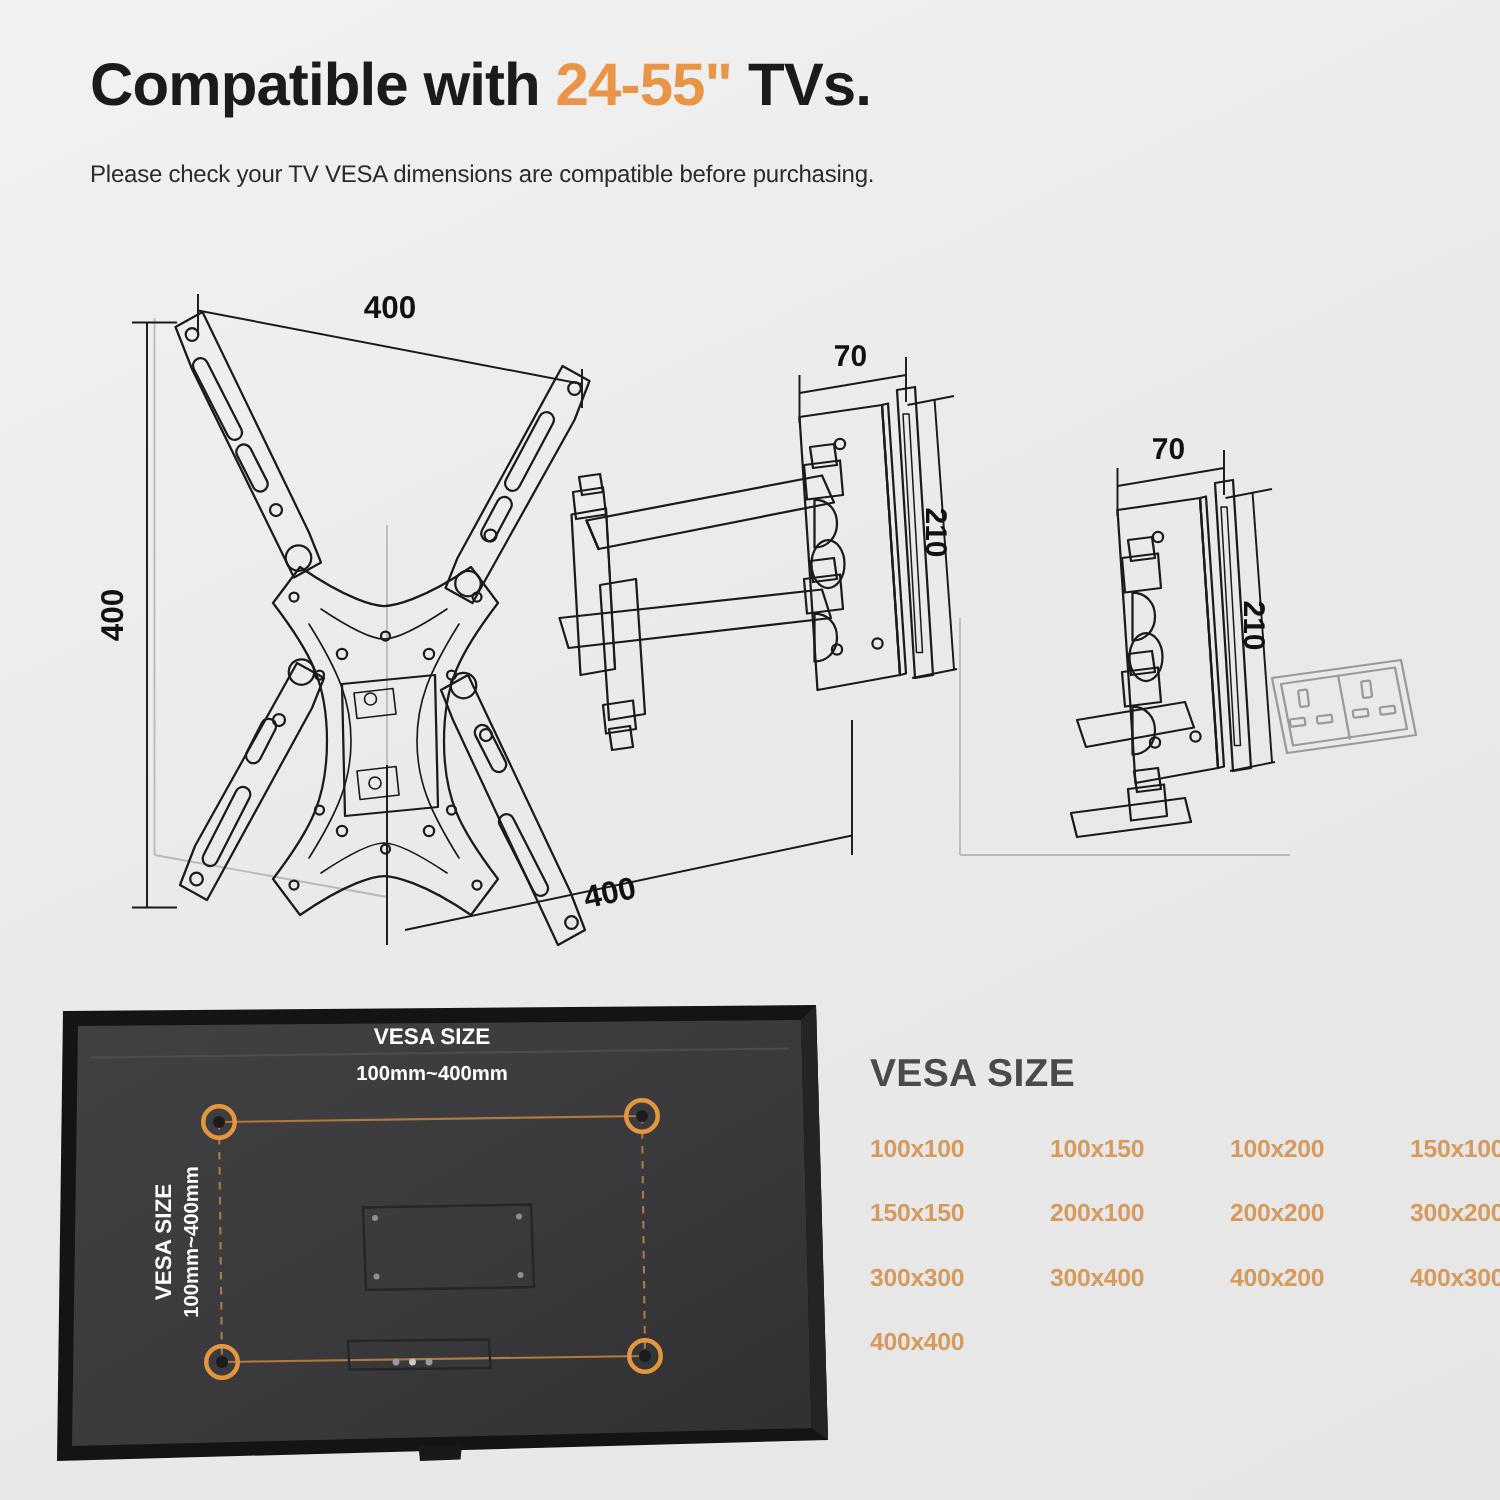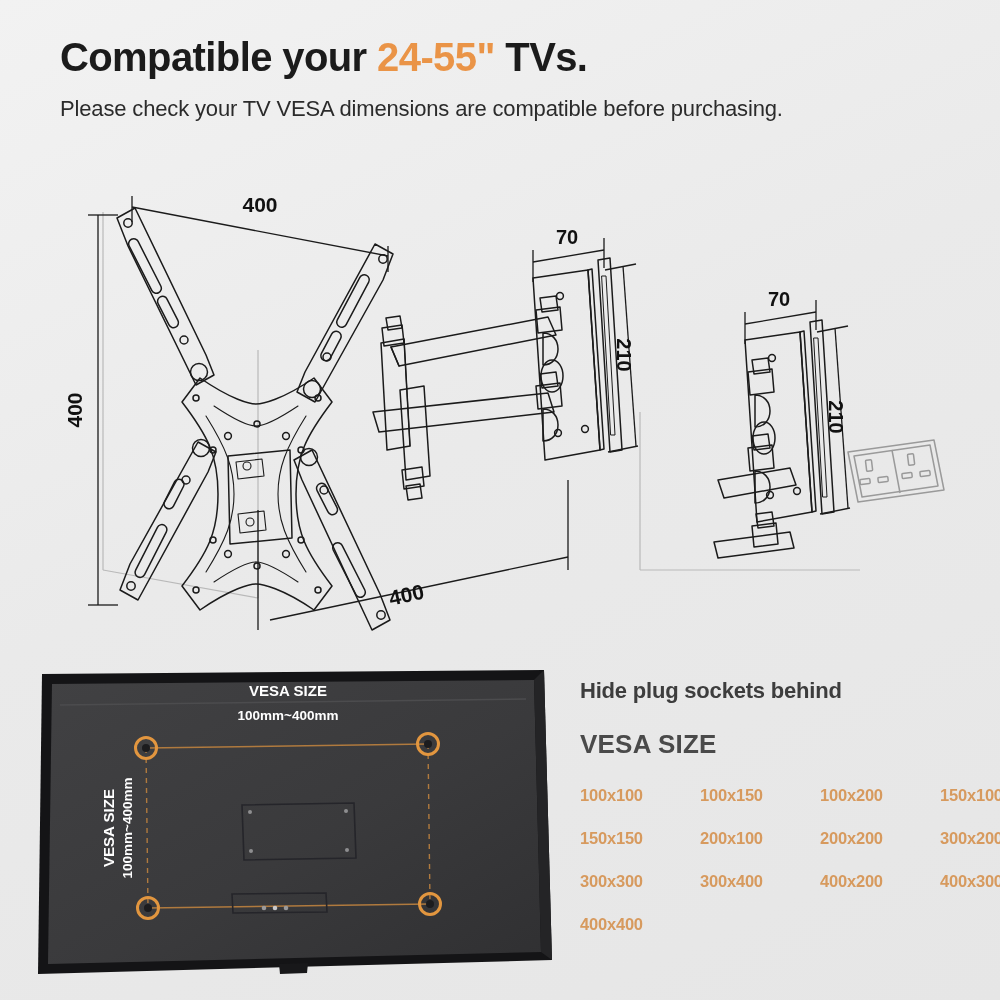--- a/index.html
+++ b/index.html
@@ -31,22 +31,22 @@
     font-size: 40px;
     font-weight: bold;
     color: #1b1b1b;
     letter-spacing: -0.6px;
     line-height: 1.05;
     white-space: nowrap;
   }
   .headline .accent { color: #ea9447; }
 
   .subhead {
-    margin-top: 18px;
-    font-size: 22px;
+    margin-top: 30px;
+    font-size: 16px;
     color: #2b2b2b;
     letter-spacing: -0.15px;
     white-space: nowrap;
   }
 
   
   .diagram-zone {
     position: absolute;
     left: 0; top: 150px;
     width: 924px; height: 510px;
@@ -111,21 +111,21 @@
     letter-spacing: -0.2px;
     white-space: nowrap;
   }
 </style>
 </head>
 <body>
 
 <div id="page">
 
   <div class="header">
-    <div class="headline"><span>Compatible your </span><span class="accent">24-55"</span><span> TVs.</span></div>
+    <div class="headline"><span>Compatible with </span><span class="accent">24-55"</span><span> TVs.</span></div>
     <div class="subhead">Please check your TV VESA dimensions are compatible before purchasing.</div>
   </div>
 
   <div class="diagram-zone">
     <svg viewBox="0 0 1000 510" xmlns="http://www.w3.org/2000/svg">
       <defs>
         <g id="slotArm">
           <rect x="-9" y="0" width="18" height="150" rx="9" fill="none" stroke="#1b1b1b" stroke-width="1.6"></rect>
         </g>
       </defs>
@@ -396,21 +396,20 @@
       <text class="tv-label-main" x="252" y="28" font-size="15" text-anchor="middle">VESA SIZE</text>
       <text class="tv-label-main" x="252" y="52" font-size="13.5" text-anchor="middle">100mm~400mm</text>
 
       <text class="tv-label-main" x="78" y="160" font-size="15" text-anchor="middle" transform="rotate(-90 78 160)">VESA SIZE</text>
       <text class="tv-label-main" x="96" y="160" font-size="13.5" text-anchor="middle" transform="rotate(-90 96 160)">100mm~400mm</text>
     </svg>
   </div>
 
   <div class="info-panel">
     <div class="info-lead">
-      <div>Hide plug sockets behind</div>
     </div>
 
     <div class="info-title">VESA SIZE</div>
 
     <div class="vesa-grid">
       <div class="vesa-cell">100x100</div>
       <div class="vesa-cell">100x150</div>
       <div class="vesa-cell">100x200</div>
       <div class="vesa-cell">150x100</div>
       <div class="vesa-cell">150x150</div>

